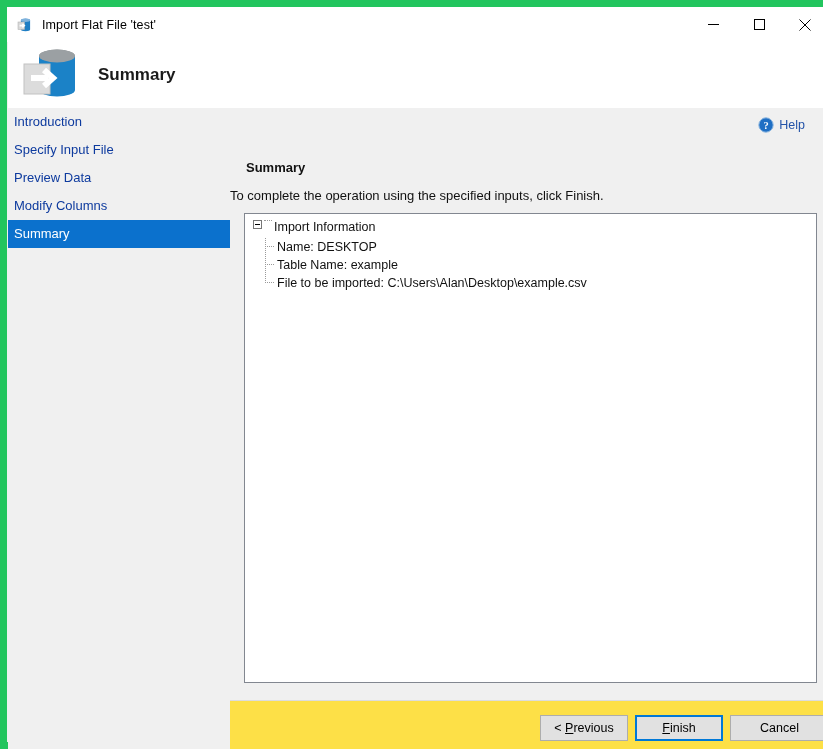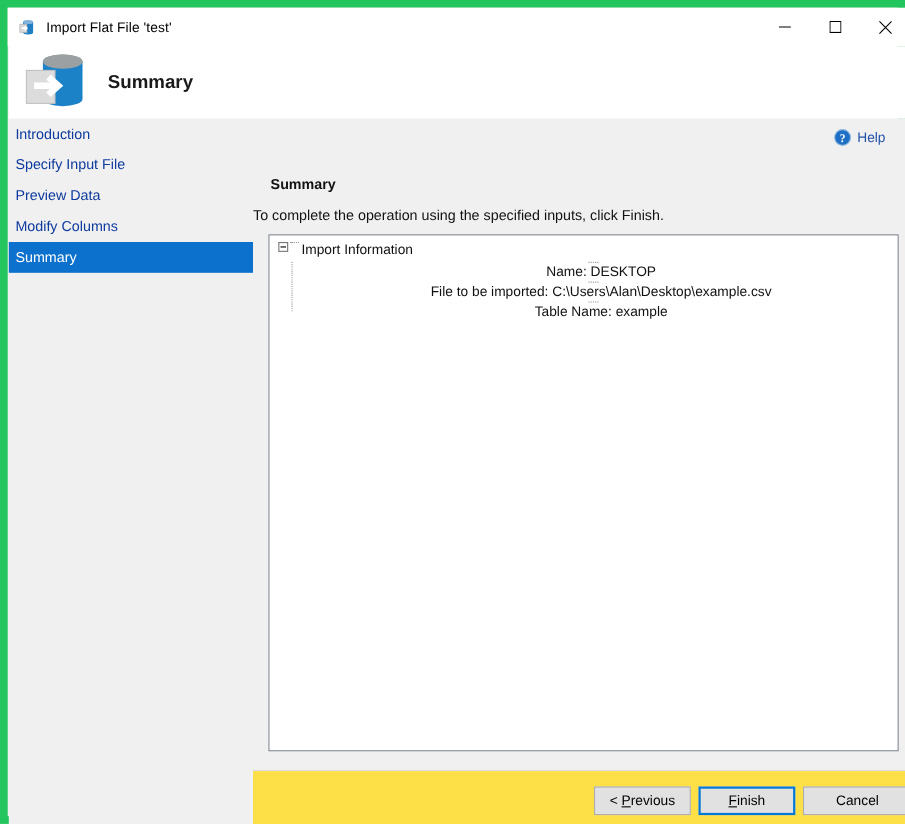--- a/index.html
+++ b/index.html
@@ -209,21 +209,20 @@
     width: 1px;
     height: calc(100% - 9px);
     border-left: 1px dotted #9a9a9a;
   }
   .tree-child {
     display: flex;
     align-items: center;
     height: 18px;
     position: relative;
     white-space: nowrap;
-    flex-direction: column;
   }
   .tree-child .elbow-h2 {
     width: 9px;
     height: 1px;
     border-top: 1px dotted #9a9a9a;
     flex: none;
     margin-right: 3px;
     margin-left: -12px;
   }
 
@@ -345,25 +344,25 @@
           <span class="elbow-h"></span>
           <span class="tree-root-label">Import Information</span>
         </div>
         <div class="tree-children">
           <div class="tree-child">
             <span class="elbow-h2"></span>
             <span>Name: DESKTOP</span>
           </div>
           <div class="tree-child">
             <span class="elbow-h2"></span>
-            <span>File to be imported: C:\Users\Alan\Desktop\example.csv</span>
+            <span>Table Name: example</span>
           </div>
           <div class="tree-child">
             <span class="elbow-h2"></span>
-            <span>Table Name: example</span>
+            <span>File to be imported: C:\Users\Alan\Desktop\example.csv</span>
           </div>
         </div>
       </div>
     </div>
   </div>
 
   <div class="footer-sep"></div>
   <div class="footer">
     <button class="btn btn-previous"><span>&lt; </span><span class="mn">P</span><span>revious</span></button>
     <button class="btn btn-finish"><span class="mn">F</span><span>inish</span></button>

